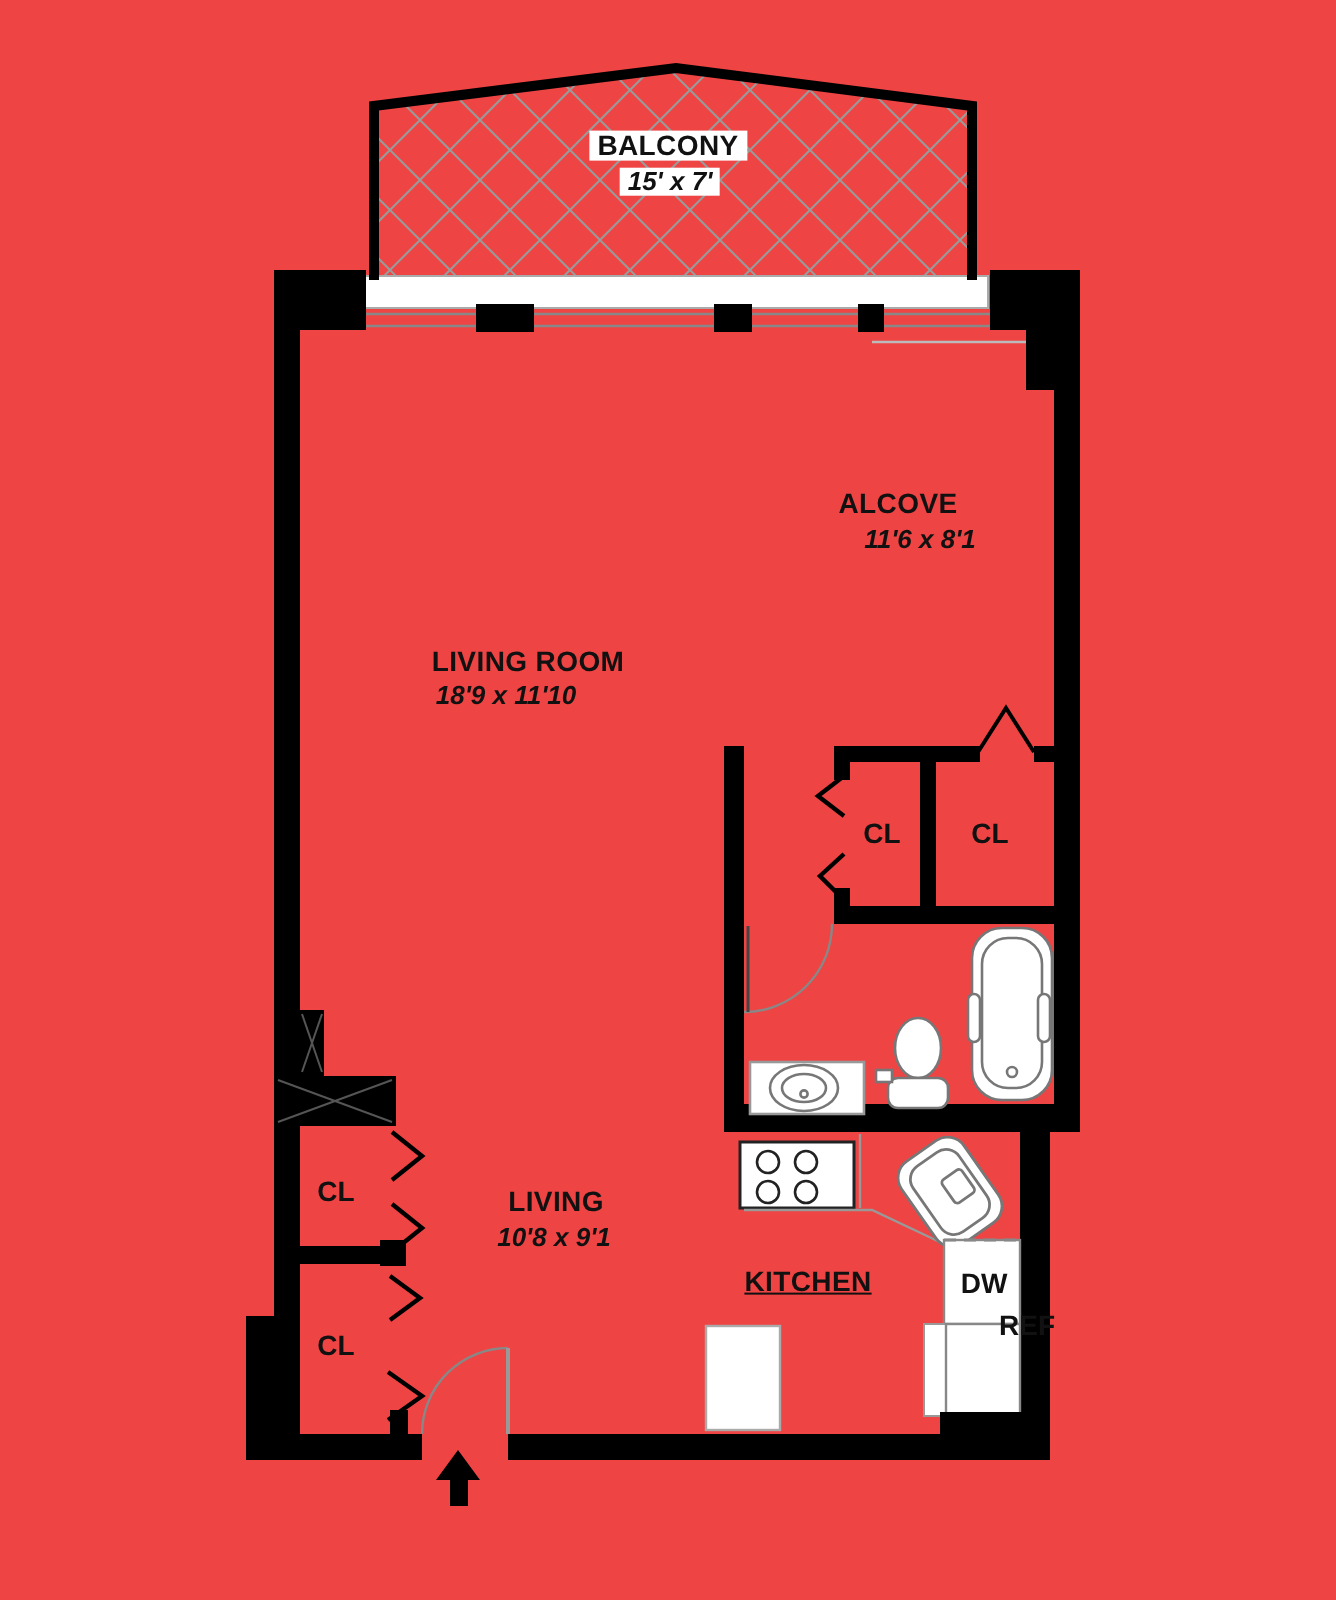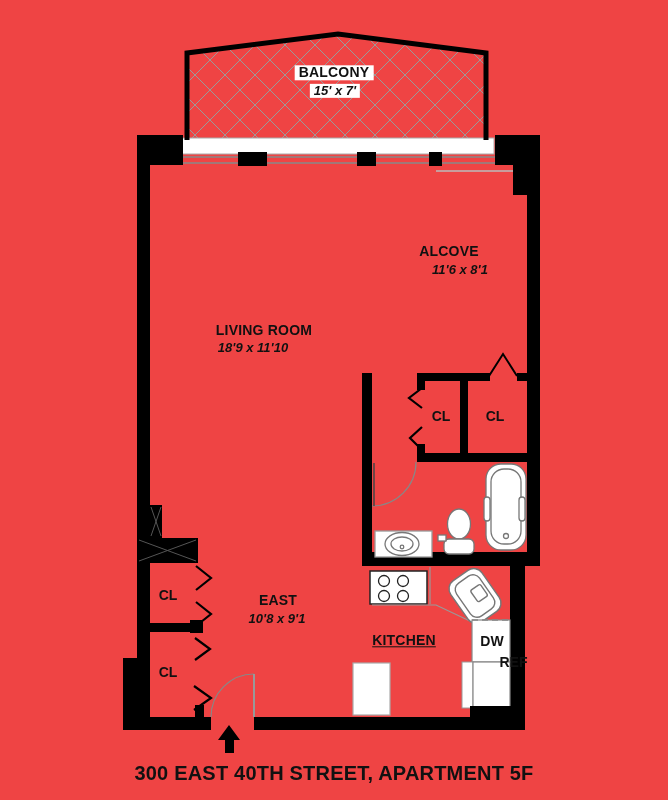--- a/index.html
+++ b/index.html
@@ -136,24 +136,23 @@
 
   <div class="lbl room" style="left:433px;top:252px;margin-left:16px;">ALCOVE</div>
   <div class="lbl dims" style="left:460px;top:270px;">11'6 x 8'1</div>
 
   <div class="lbl room" style="left:252px;top:331px;margin-left:12px;">LIVING ROOM</div>
   <div class="lbl dims" style="left:253px;top:348px;">18'9 x 11'10</div>
 
   <div class="lbl small" style="left:441px;top:417px;">CL</div>
   <div class="lbl small" style="left:495px;top:417px;">CL</div>
 
-  <div class="lbl room" style="left:278px;top:601px;">EAST</div>
+  <div class="lbl room" style="left:278px;top:601px;">LIVING</div>
   <div class="lbl dims" style="left:277px;top:619px;text-align:right;">10'8 x 9'1</div>
 
   <div class="lbl small" style="left:168px;top:596px;">CL</div>
   <div class="lbl small" style="left:168px;top:673px;">CL</div>
 
   <div class="lbl room" style="left:404px;top:641px;text-decoration:underline;">KITCHEN</div>
   <div class="lbl small" style="left:492px;top:642px;">DW</div>
   <div class="lbl small" style="left:490px;top:663px;padding-left:47px;">REF</div>
 
-  <div class="lbl title" style="left:334px;top:773px;">300 EAST 40TH STREET, APARTMENT 5F</div>
 </div>
 
 </body></html>

